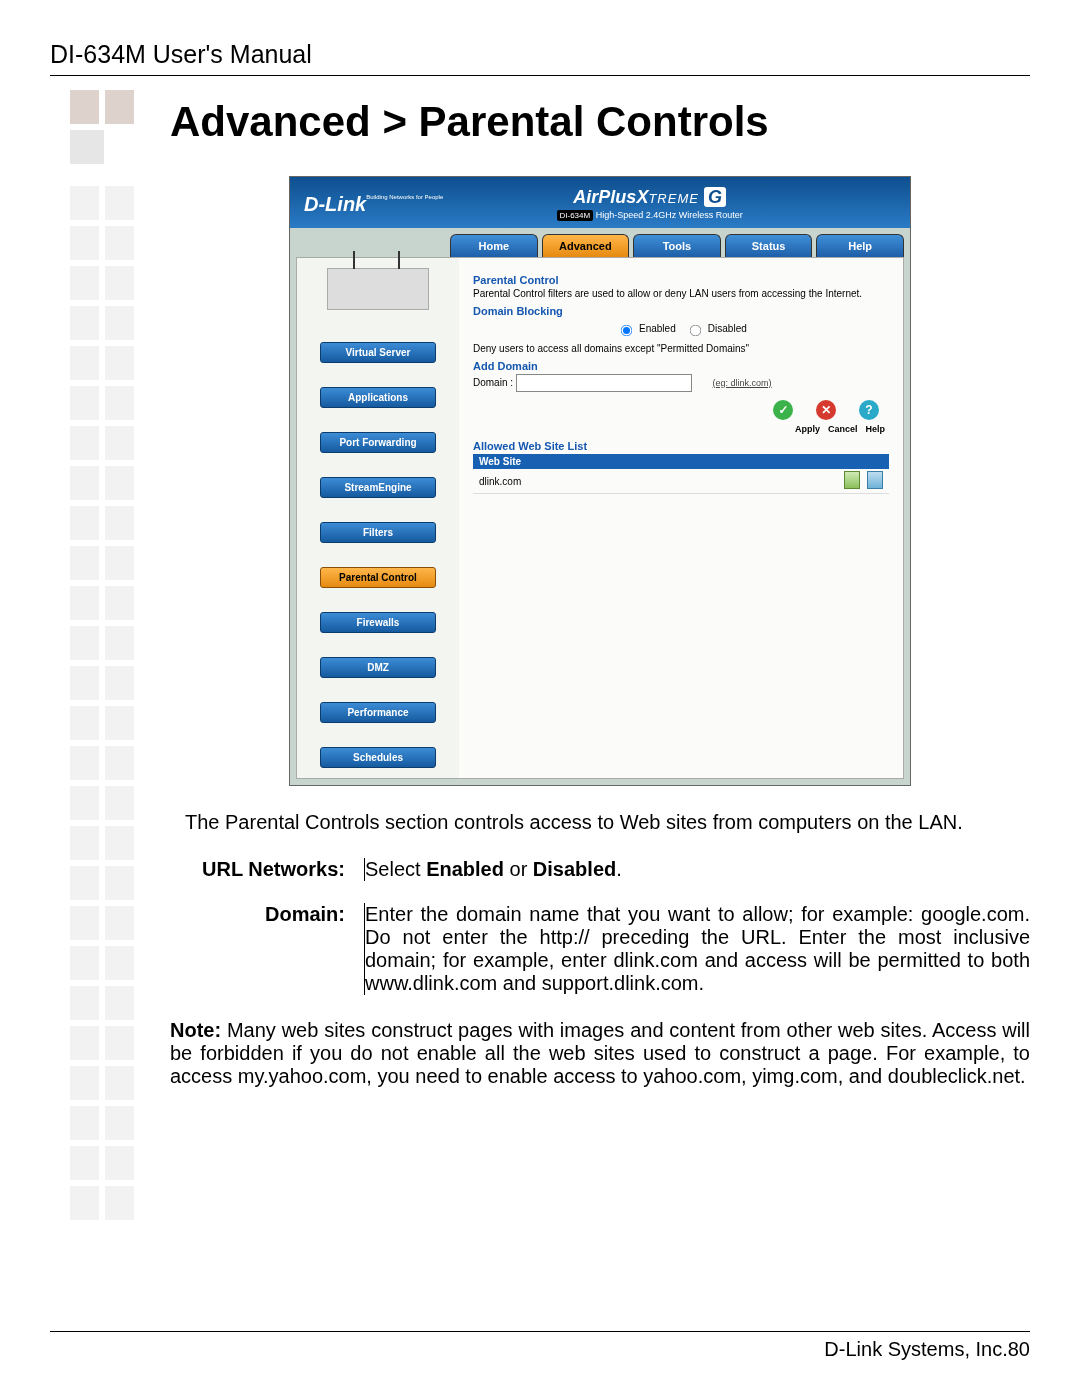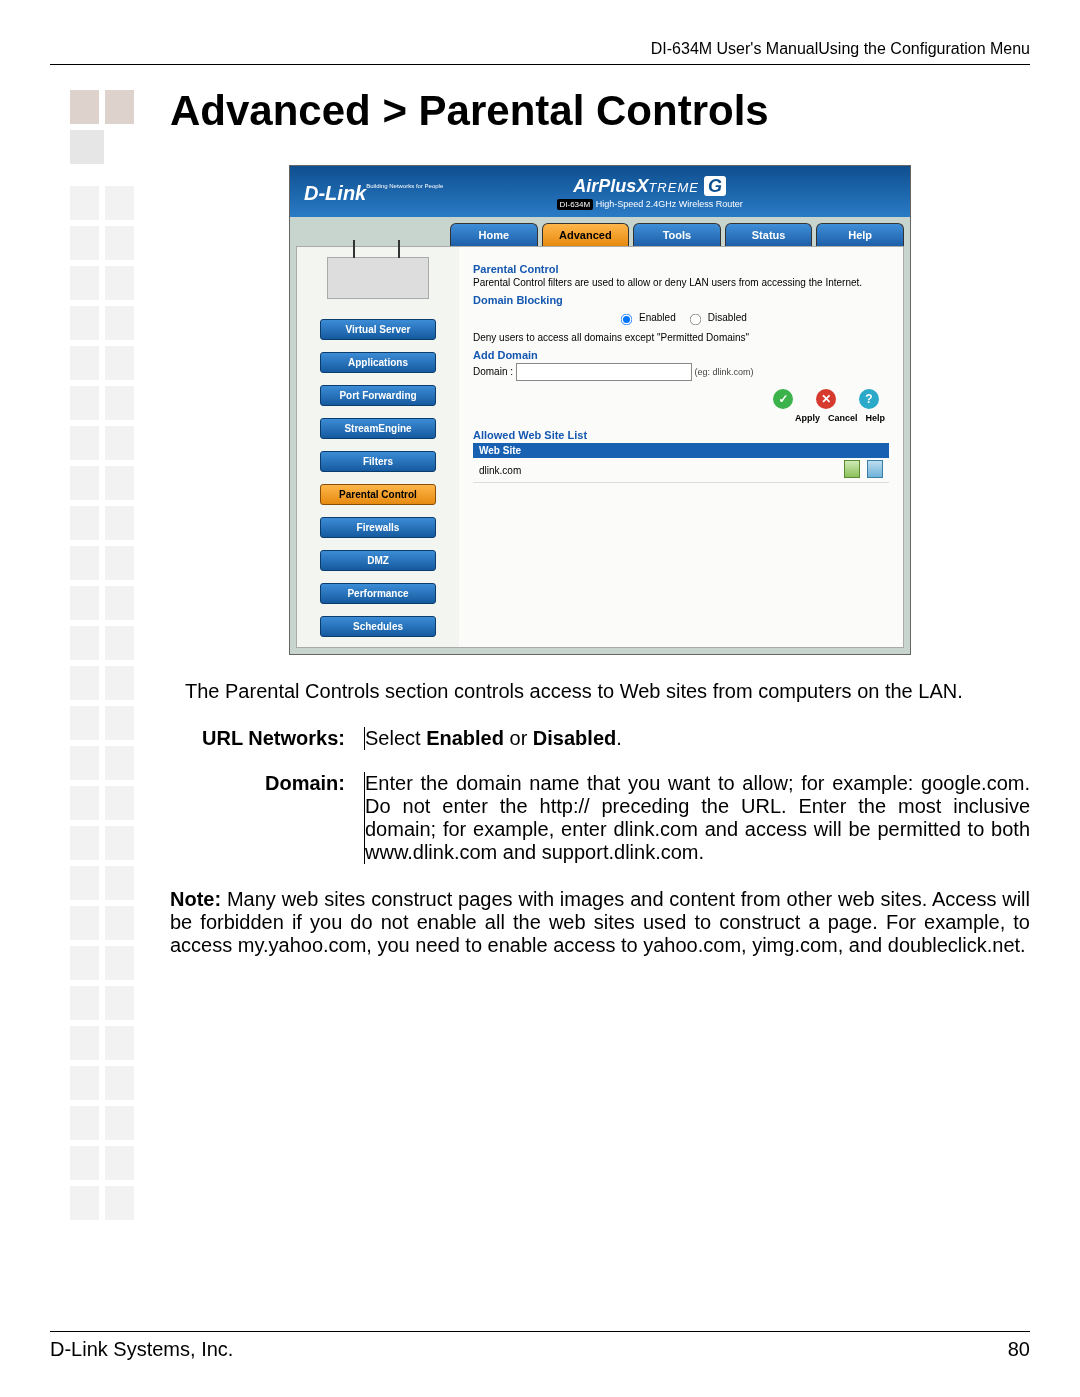--- a/index.html
+++ b/index.html
@@ -8,22 +8,22 @@
     background: #fff;
     width: 1080px;
     height: 1397px;
     position: relative;
     box-sizing: border-box;
     padding: 40px 50px 30px 50px;
     color: #000;
   }
   .header-row {
     display: flex;
-    justify-content: flex-end;
-    font-size: 16px;
+    justify-content: space-between;
+    font-size: 25px;
     padding-bottom: 6px;
     border-bottom: 1.5px solid #000;
     margin-bottom: 22px;
   }
   .side-squares {
     position: absolute;
     left: 70px;
     top: 90px;
     width: 70px;
   }
@@ -102,21 +102,21 @@
     border:1px solid #aaa;
     margin:0 6px 6px 6px;
   }
   .sidebar {
     width:150px;
     background:#f3f5f1;
     display:flex;
     flex-direction:column;
     align-items:center;
     padding:10px 6px;
-    gap:12px;
+    gap:24px;
   }
   .device-img {
     width:100px; height:40px;
     background:#ddd;
     border:1px solid #aaa;
     position:relative;
     margin-bottom:8px;
   }
   .device-img::before, .device-img::after {
     content:""; position:absolute; width:2px; height:18px; background:#333; top:-18px;
@@ -141,21 +141,21 @@
   }
   .panel {
     flex:1;
     padding:10px 14px 60px 14px;
     font-size:10px;
   }
   .sect-title { color:#1557b0; font-weight:bold; margin:6px 0 2px 0; font-size:11px; }
   .radio-row { text-align:center; margin:4px 0 6px 0; }
   .radio-row input { transform:scale(0.9); vertical-align:middle; }
   .dom-input { width:170px; border:1px solid #888; height:14px; vertical-align:middle; }
-  .hint { color:#444; font-size:9px; margin-left:0; }
+  .hint { color:#444; font-size:9px; margin-left:18px;text-decoration:underline; }
   .btn-row { text-align:right; margin-top:8px; }
   .circle-btn {
     display:inline-block; width:20px; height:20px; border-radius:50%;
     color:#fff; text-align:center; line-height:20px; font-weight:bold; font-size:12px;
     margin:0 10px;
   }
   .apply-c { background:#3bb24a; }
   .cancel-c { background:#d63a2f; }
   .help-c { background:#2aa9c9; }
   .btn-lbl { display:inline-block; font-size:9px; font-weight:bold; margin:2px 4px 0 4px;}
@@ -190,32 +190,31 @@
   }
   .def-label { font-weight:bold; text-align:right; }
   .def-sep { border-right:1.5px solid #000; }
   .def-val { text-align:justify; }
   .note-text { font-size:20px; text-align:justify; margin-bottom:150px;}
   .footer-row {
     position:absolute;
     bottom:36px;
     left:50px; right:50px;
     display:flex;
-    justify-content:space-between;
+    justify-content:flex-end;
     font-size:20px;
     border-top:1.5px solid #000;
     padding-top:6px;
   }
 </style>
 </head>
 <body>
 
 <div class="header-row">
   <span>DI-634M User's Manual</span>
-  <span>Using the Configuration Menu</span>
 </div>
 
 <div class="side-squares">
   <div class="sq-row">
       <div class="sq cream"></div>
       <div class="sq cream"></div>
     </div>
   <div class="sq-row" style="margin-bottom:22px">
       <div class="sq grey"></div>
     </div>

